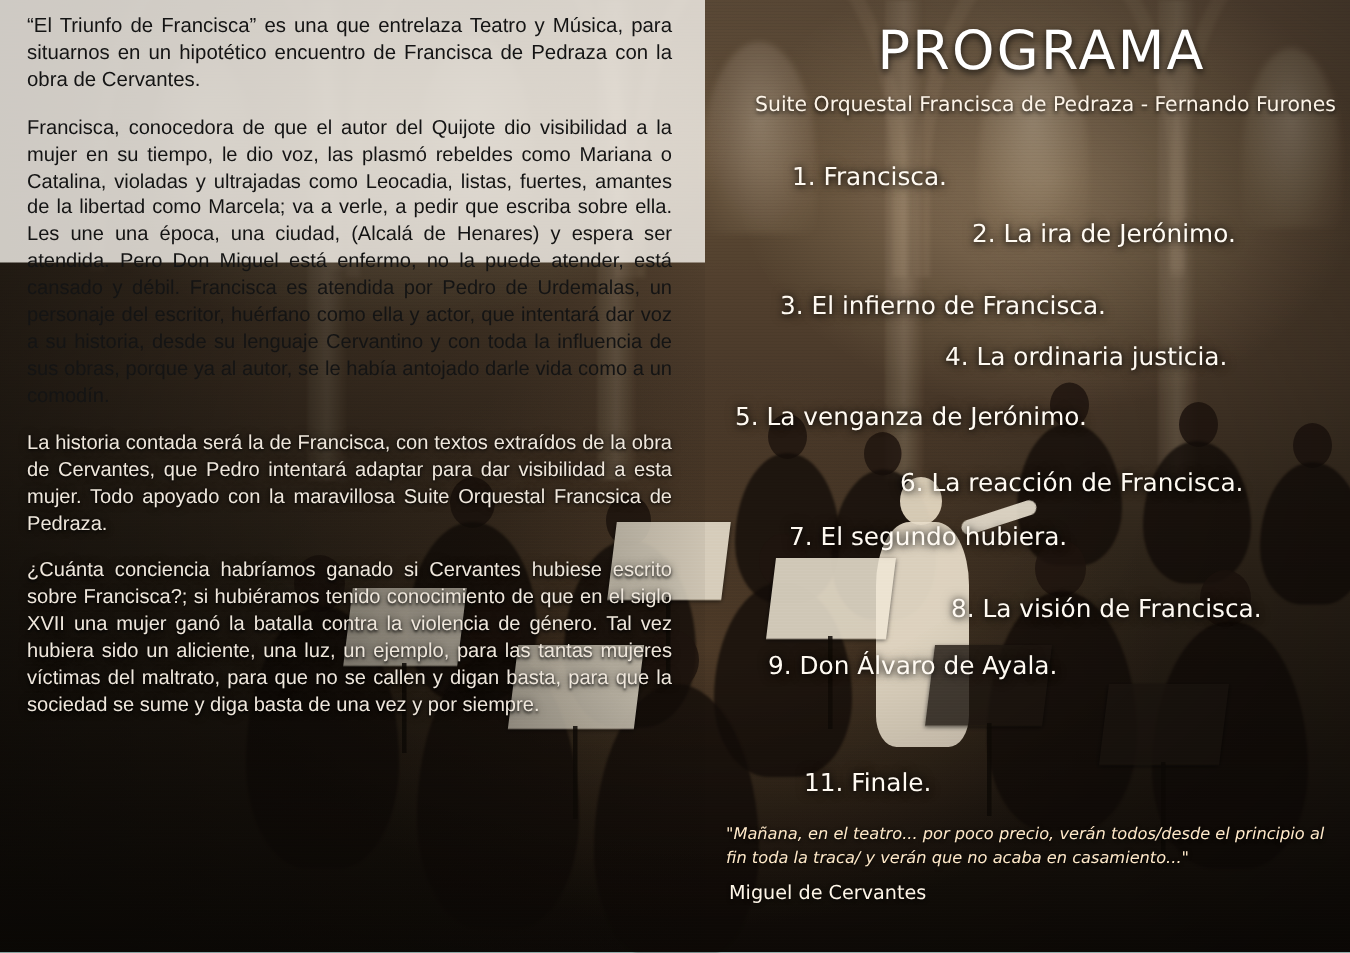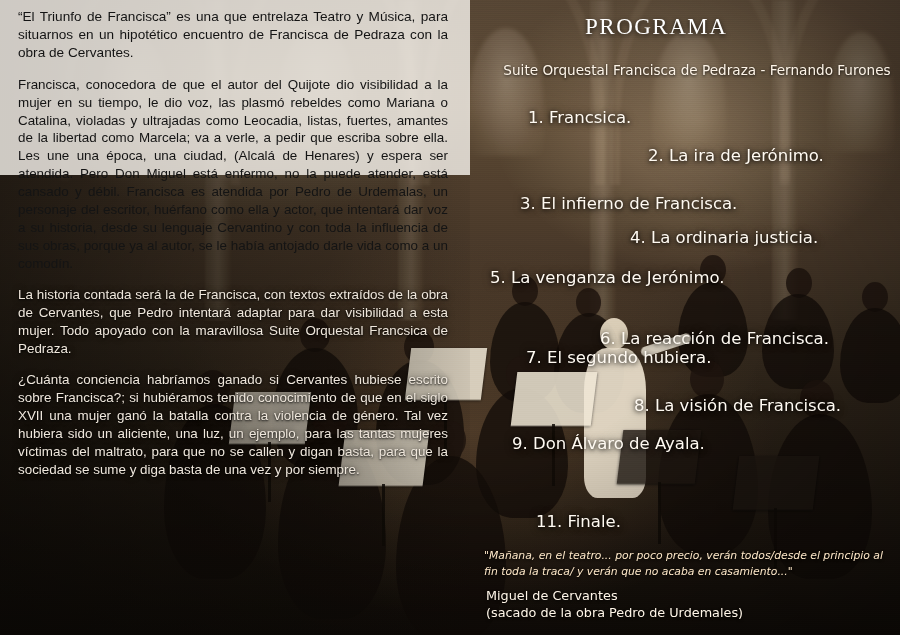--- a/index.html
+++ b/index.html
@@ -140,26 +140,25 @@
     top: 0;
     width: 430px;
     height: 635px;
     color: #fdf6ec;
     font-family: "DejaVu Sans", sans-serif;
   }
   #programa-title {
     position: absolute;
     left: 115px;
     top: 14px;
-    font-size: 23px;
+    font-size: 36px;
     letter-spacing: 1.5px;
     font-weight: normal;
     color: #ffffff;
     text-shadow: 0 2px 5px rgba(0,0,0,0.8);
-    font-family: Liberation Serif, serif;
   }
   #suite-subtitle {
     position: absolute;
     left: 22px;
     top: 62px;
     width: 410px;
     font-size: 13.6px;
     color: #fdf4e8;
     text-shadow: 0 1px 3px rgba(0,0,0,0.85);
     text-align: center;
@@ -283,39 +282,39 @@
     <p class="dim">La historia contada será la de Francisca, con textos extraídos de la obra de Cervantes, que Pedro intentará adaptar para dar visibilidad a esta mujer. Todo apoyado con la maravillosa Suite Orquestal Francsica de Pedraza.</p>
     <p class="dim">¿Cuánta conciencia habríamos ganado si Cervantes hubiese escrito sobre Francisca?; si hubiéramos tenido conocimiento de que en el siglo XVII una mujer ganó la batalla contra la violencia de género. Tal vez hubiera sido un aliciente, una luz, un ejemplo, para las tantas mujeres víctimas del maltrato, para que no se callen y digan basta, para que la sociedad se sume y diga basta de una vez y por siempre.</p>
   </div>
 
   <div id="right-panel">
     <div id="programa-title">PROGRAMA</div>
     <div id="suite-subtitle">Suite Orquestal Francisca de Pedraza - Fernando Furones</div>
 
     <div class="mov" style="left:58px;  top:108px;">
       <span>1.</span>
-      <span>Francsica.</span>
+      <span>Francisca.</span>
     </div>
     <div class="mov" style="left:178px; top:146px;">
       <span>2.</span>
       <span>La ira de Jerónimo.</span>
     </div>
     <div class="mov" style="left:50px;  top:182px;margin-top:12px;">
       <span>3.</span>
       <span>El infierno de Francisca.</span>
     </div>
     <div class="mov" style="left:160px; top:228px;">
       <span>4.</span>
       <span>La ordinaria justicia.</span>
     </div>
     <div class="mov" style="left:20px;  top:268px;">
       <span>5.</span>
       <span>La venganza de Jerónimo.</span>
     </div>
-    <div class="mov" style="left:130px; top:312px;margin-top:17px;">
+    <div class="mov" style="left:130px; top:312px;">
       <span>6.</span>
       <span>La reacción de Francisca.</span>
     </div>
     <div class="mov" style="left:56px;  top:348px;">
       <span>7.</span>
       <span>El segundo hubiera.</span>
     </div>
     <div class="mov" style="left:164px; top:396px;">
       <span>8.</span>
       <span>La visión de Francisca.</span>
@@ -325,16 +324,15 @@
       <span>Don Álvaro de Ayala.</span>
     </div>
     <div class="mov" style="left:66px;  top:512px;">
       <span>11.</span>
       <span>Finale.</span>
     </div>
 
     <div id="quote">"Mañana, en el teatro... por poco precio, verán todos/desde el principio al fin toda la traca/ y verán que no acaba en casamiento..."</div>
     <div id="attrib">
       <span>Miguel de Cervantes</span>
-      <span class="line2">(sacado de la obra Pedro de Urdemales)</span>
     </div>
   </div>
 </div>
 
 </body></html>

